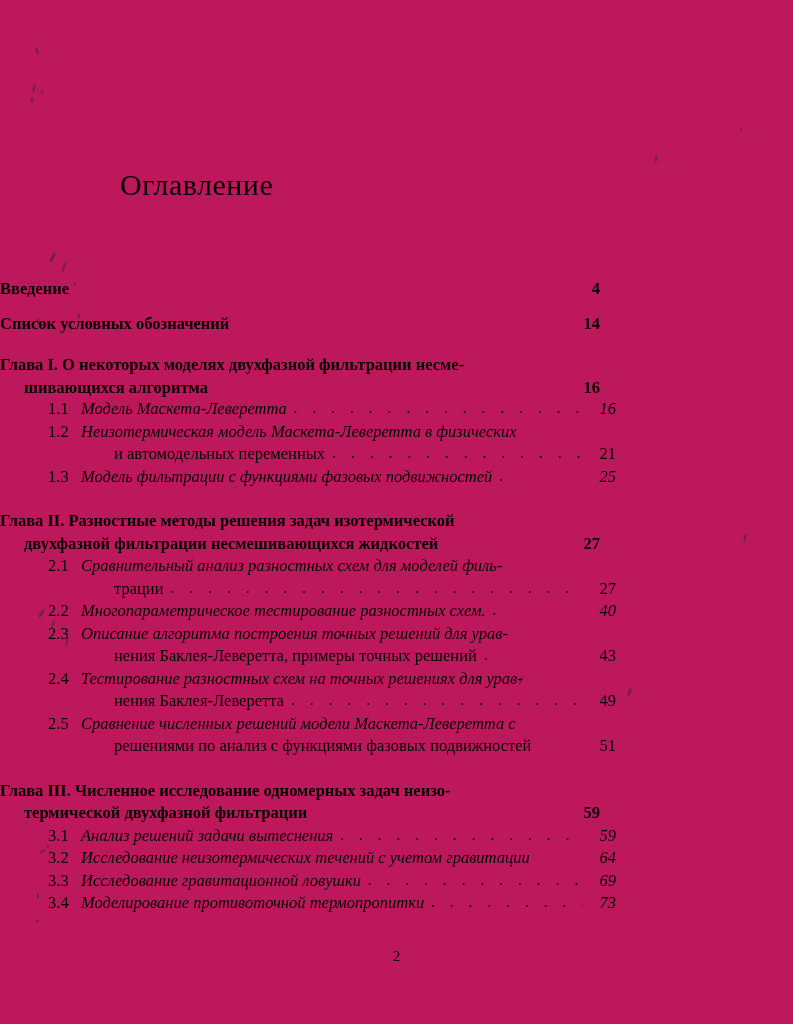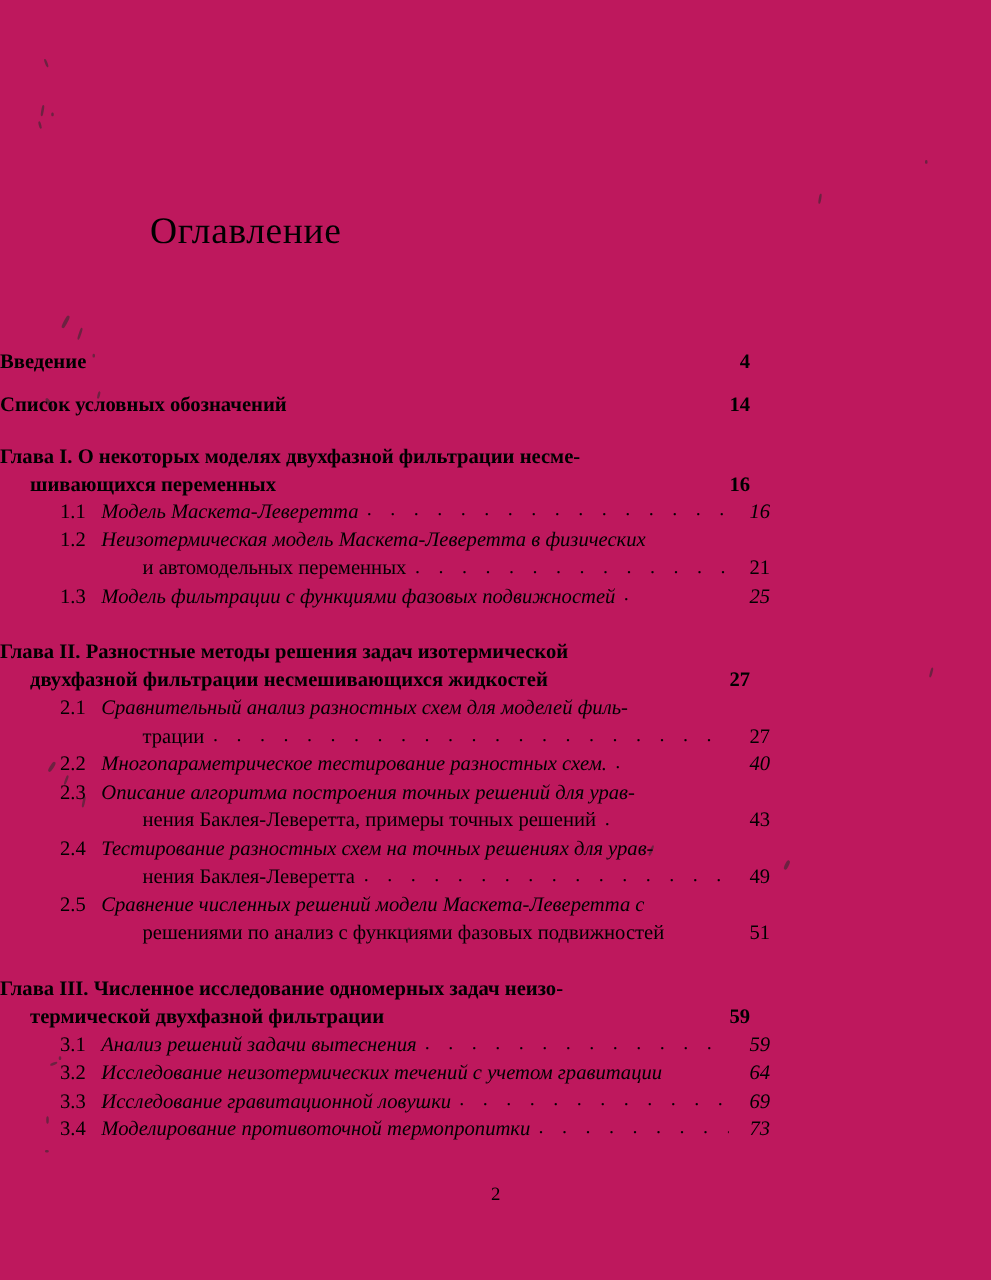--- a/index.html
+++ b/index.html
@@ -183,21 +183,21 @@
         <span class="pg">4</span>
       </div>
       <div class="entry front" style="top: 313px;">
         <span class="ttl">Список условных обозначений</span>
         <span class="fill"></span>
         <span class="pg">14</span>
       </div>
       <div class="entry chapter" style="top: 354px;">
         <div class="l1">Глава I. О некоторых моделях двухфазной филь­трации несме-</div>
         <div class="l2">
-          <span class="ttl">шивающихся переменных</span>
+          <span class="ttl">шивающихся алгоритма</span>
           <span class="fill"></span>
           <span class="pg">16</span>
         </div>
       </div>
       <div class="entry section" style="top: 398px;">
         <div class="srow">
           <span class="num">1.1</span>
           <span class="body">
             <span class="txt">Модель Маскета-Леверетта</span>
             <span class="lead">. . . . . . . . . . . . . . . . . . . . . . . . . . . . . . . . . . . . . . . . . . . . . . . . . . . . . . . . . . . . </span>

